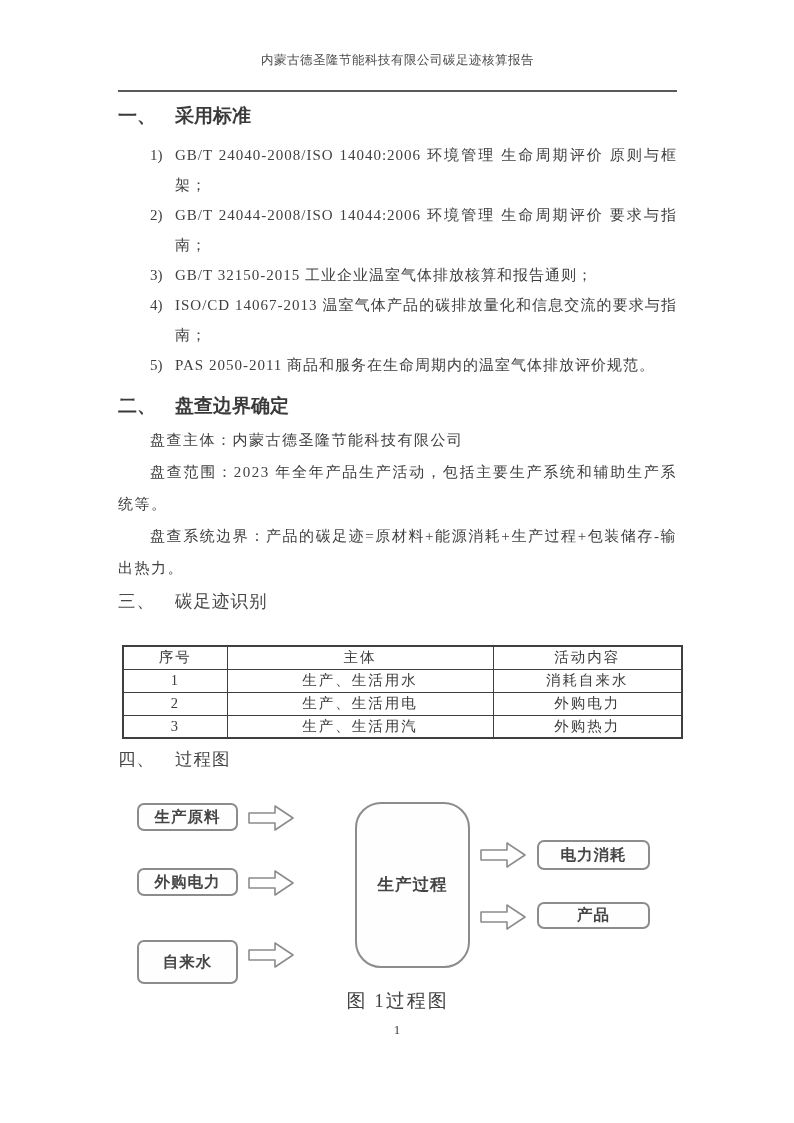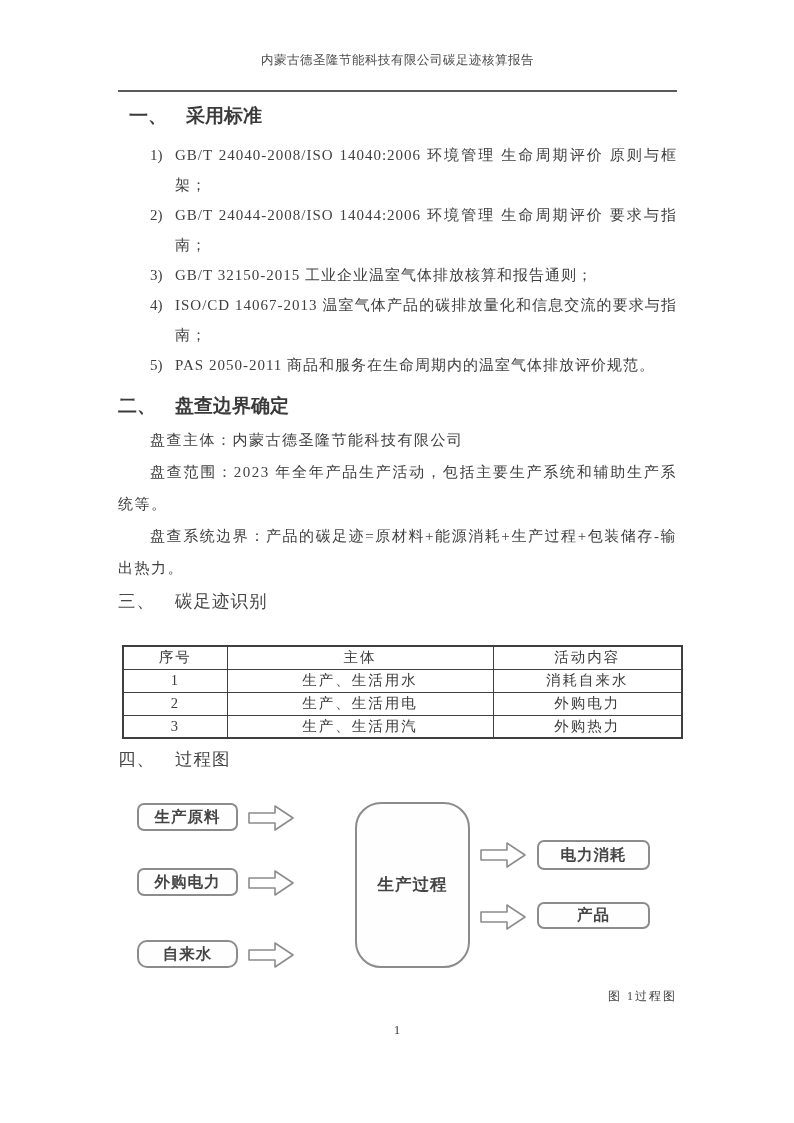--- a/index.html
+++ b/index.html
@@ -119,39 +119,39 @@
     background: #fefefe;
     display: flex; align-items: center; justify-content: center;
     font-size: 16.5px;
     font-weight: 600;
     letter-spacing: 1px;
     color: #454545;
   }
   .dg-arrow { position: absolute; width: 46px; height: 26px; }
   .in1 { left: 19px;  top: 8px;   width: 101px; height: 28px; }
   .in2 { left: 19px;  top: 73px;  width: 101px; height: 28px; }
-  .in3 { left: 19px;  top: 145px; width: 101px; height: 28px; border-radius: 10px; }
+  .in3 { left: 19px;  top: 145px; width: 101px; height: 44px; }
   .ar1 { left: 130px; top: 10px; }
   .ar2 { left: 130px; top: 75px; }
   .ar3 { left: 130px; top: 147px; }
   .ar4 { left: 362px; top: 47px; }
   .ar5 { left: 362px; top: 109px; }
   .out1 { left: 419px; top: 45px;  width: 113px; height: 30px; }
   .out2 { left: 419px; top: 107px; width: 113px; height: 27px; }
   .fig-caption {
     position: absolute; left: 0; top: 988px; width: 559px;
-    text-align: right; font-size: 12px; letter-spacing: 2px; color: #434343;
+    text-align: center; font-size: 19px; letter-spacing: 2px; color: #434343;
   }
   
   .page-num {
     position: absolute; left: 0; top: 1022px; width: 794px;
     text-align: center; font-size: 13px; color: #3f3f3f;
   }
   
-  #h1 { top: 103px; margin-left: 11px; }
+  #h1 { top: 103px; }
   #h2 { top: 393px; }
   #h3 { top: 589px; }
   #h4 { top: 747px; }
 </style>
 </head>
 <body>
 
 <div class="page">
 
   <div class="doc-header">

